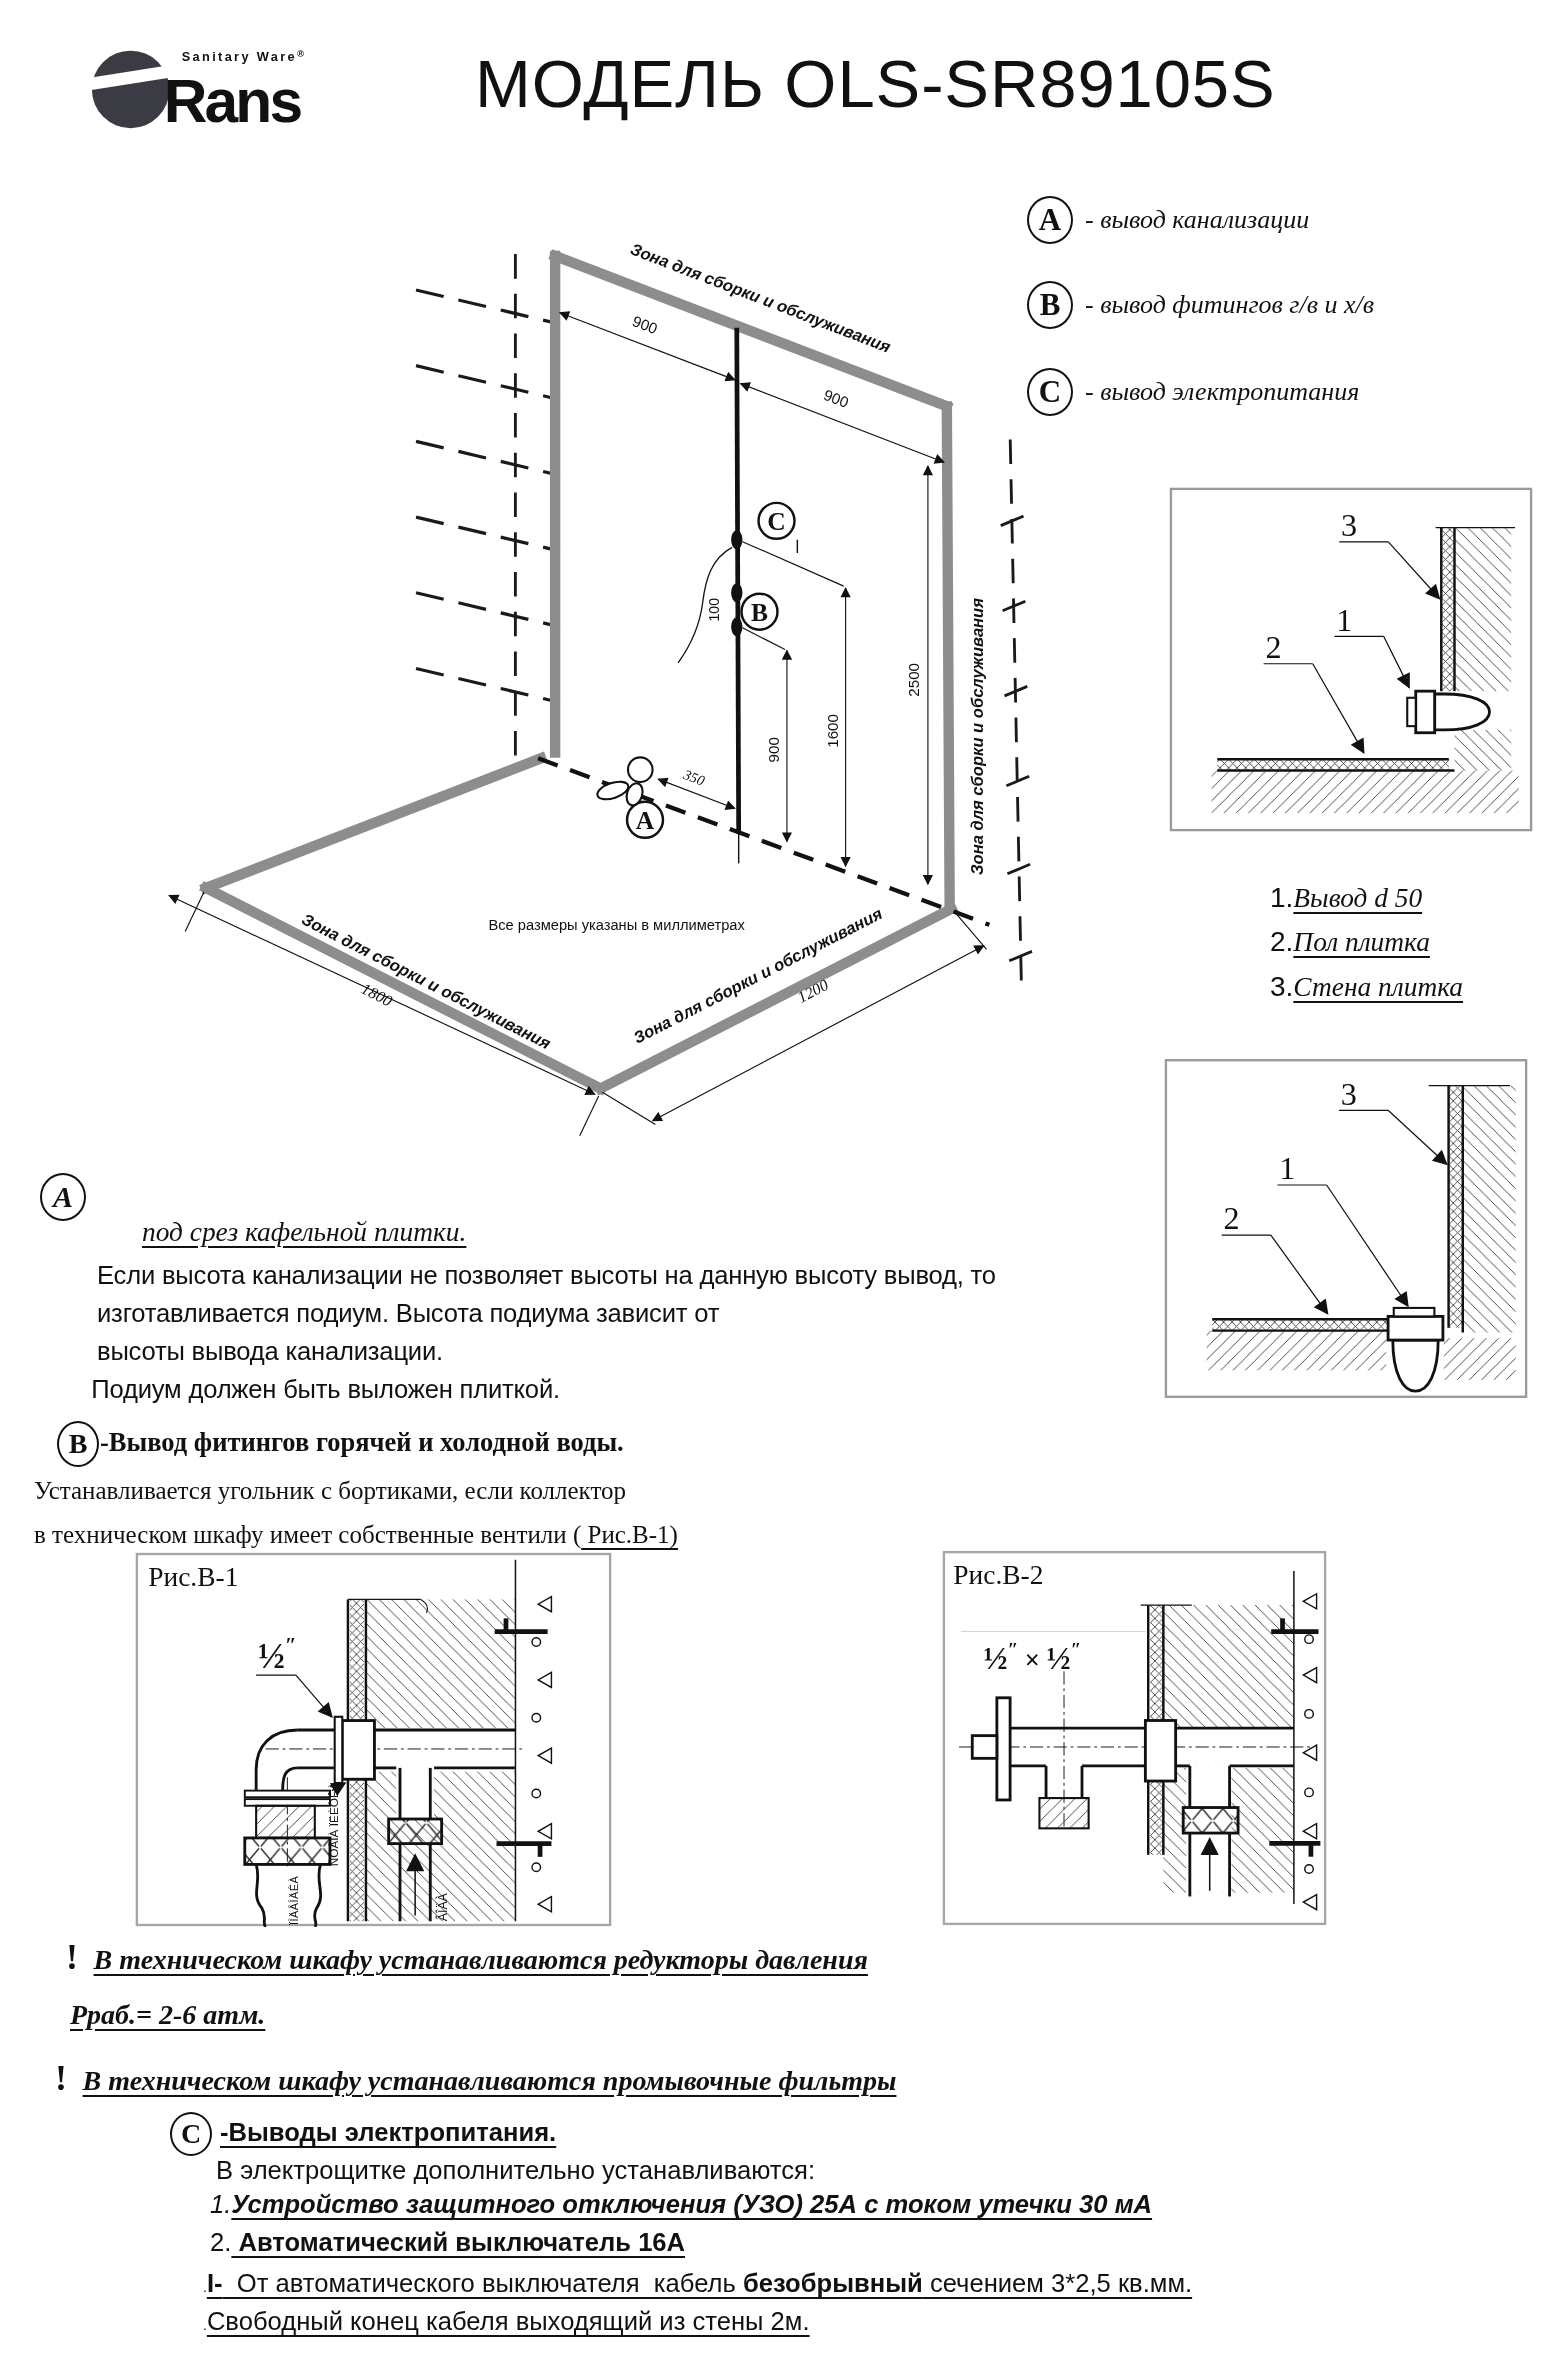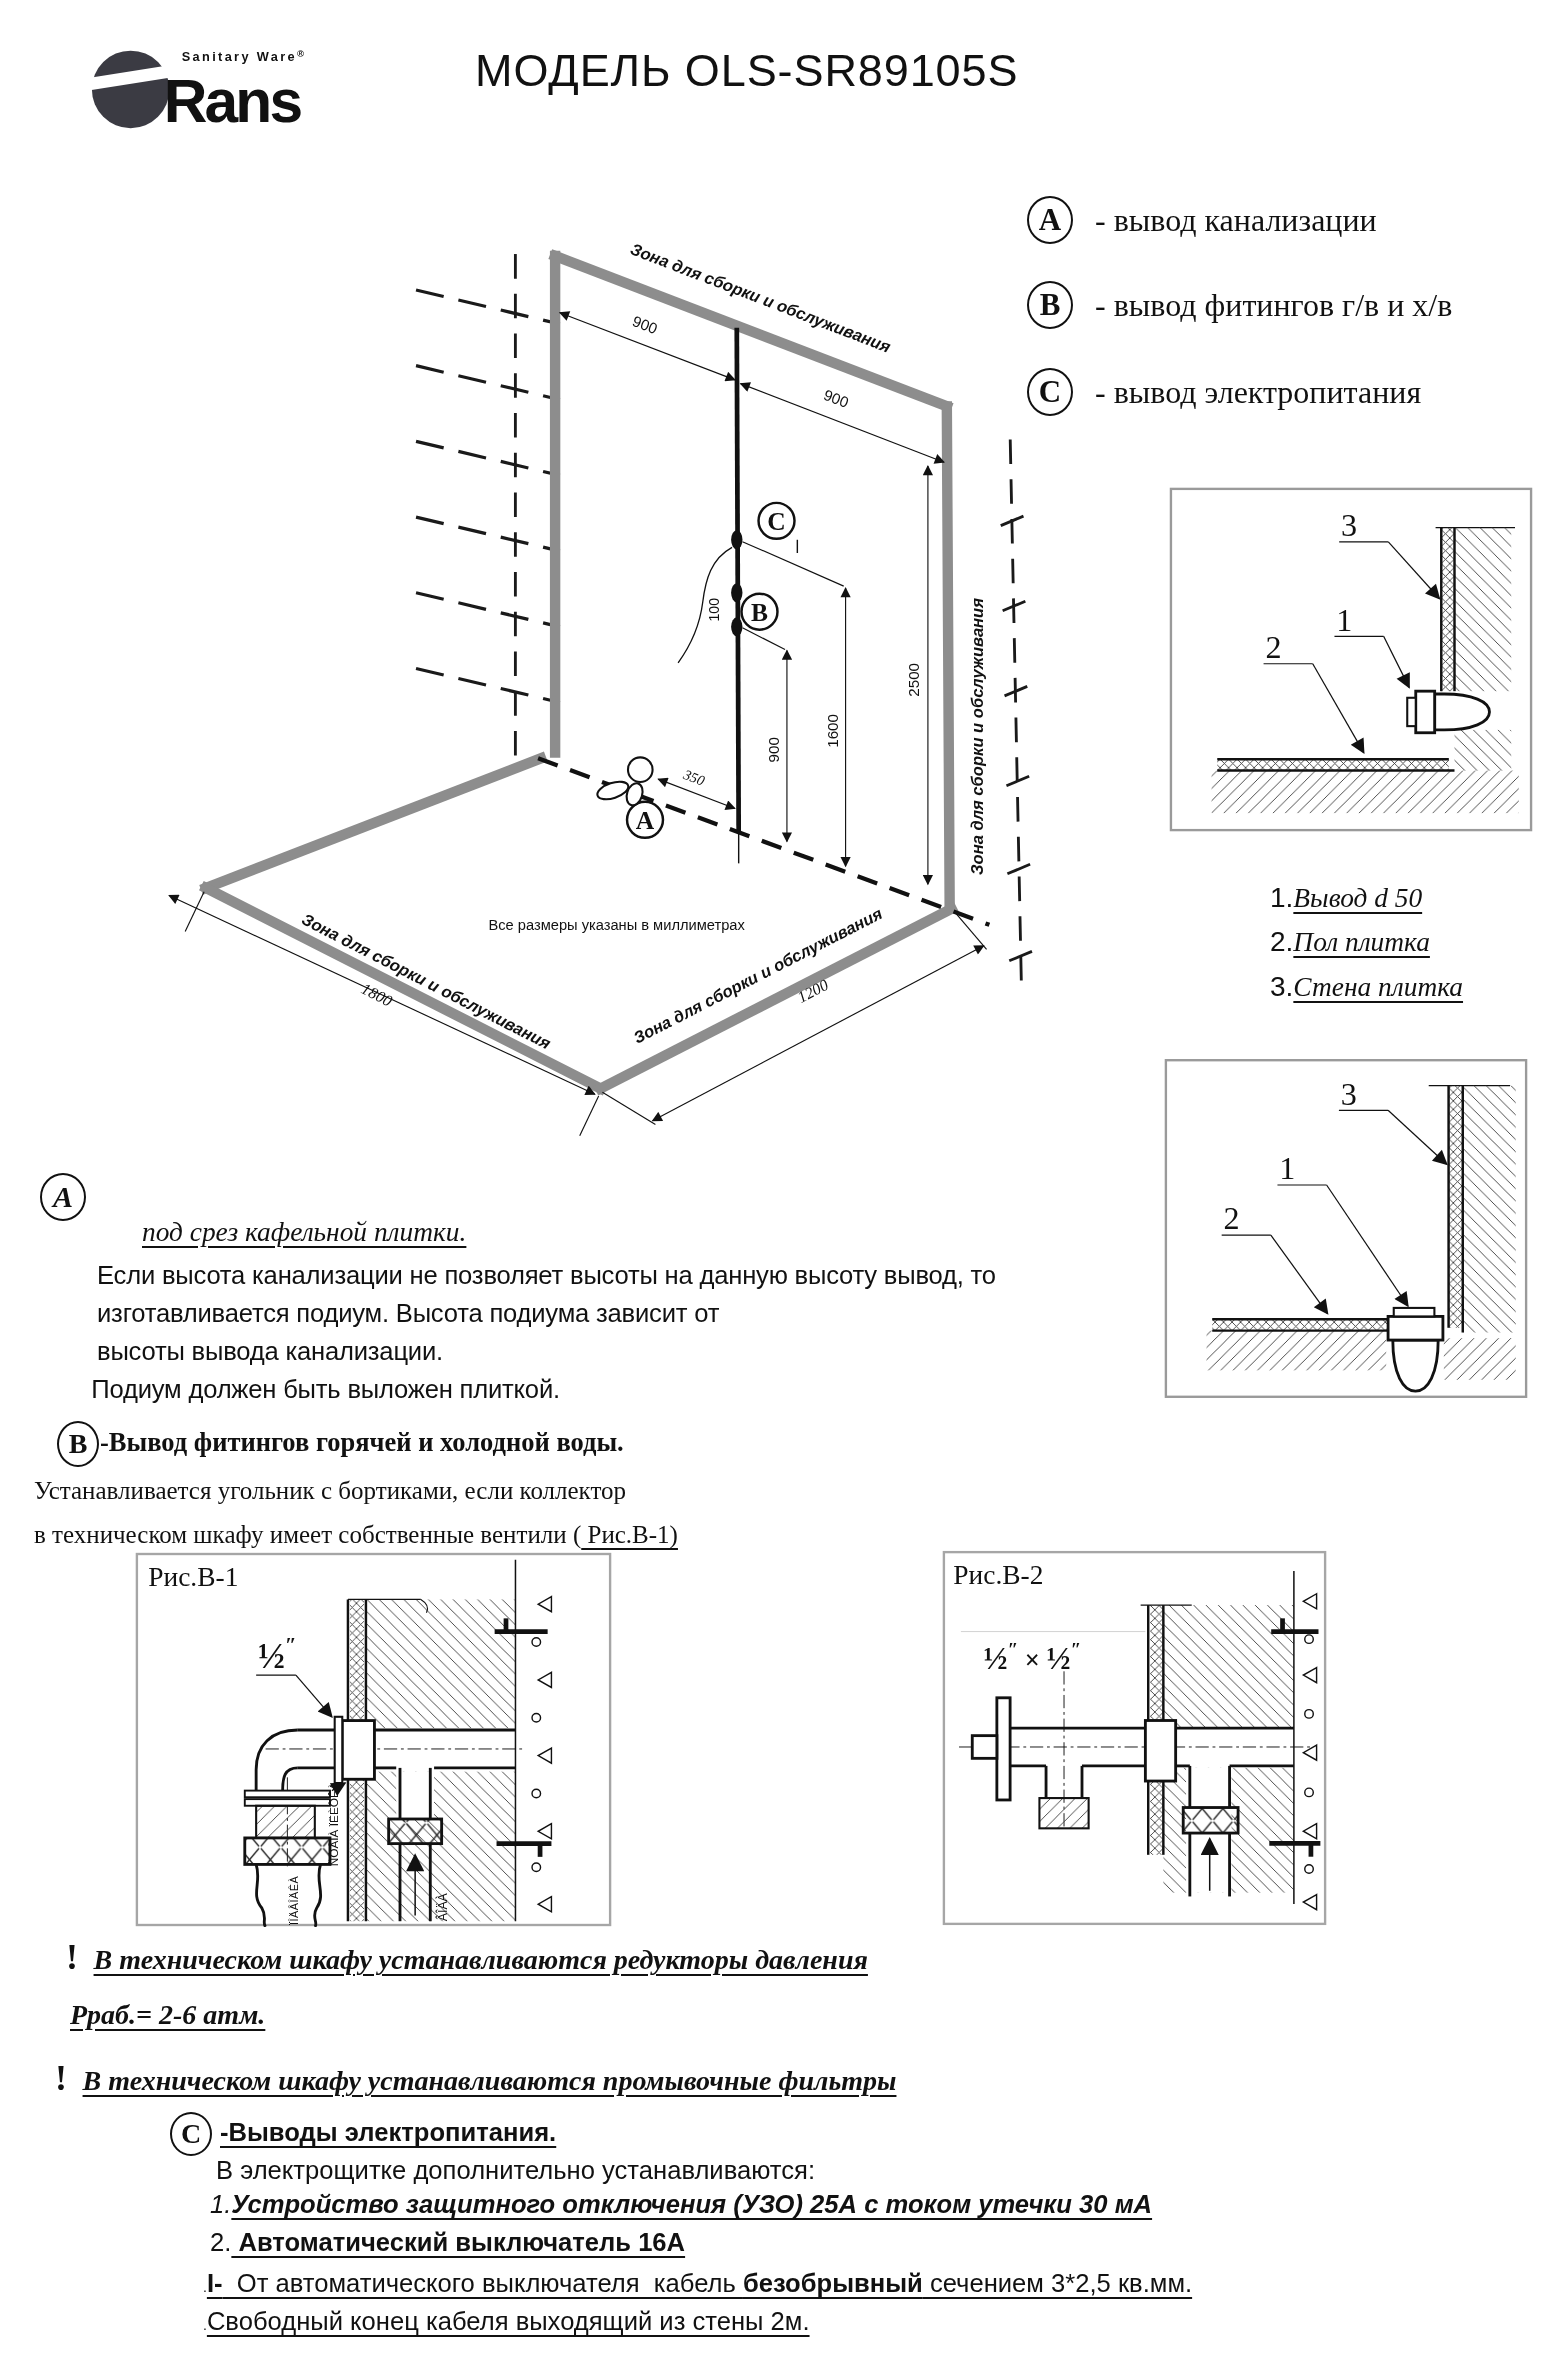--- a/index.html
+++ b/index.html
@@ -3,25 +3,25 @@
 <meta charset="utf-8">
 <style>
   html,body{margin:0;padding:0;background:#fff;}
   .page{position:relative;width:1565px;height:2369px;background:#fff;color:#111;
         font-family:"Liberation Sans",sans-serif;overflow:hidden;}
   .abs{position:absolute;}
   .u{text-decoration:underline;text-decoration-thickness:1.9px;text-underline-offset:4.7px;}
   .circ{border:2.4px solid #111;border-radius:50%;display:flex;align-items:center;justify-content:center;
         font-family:"Liberation Serif",serif;font-weight:bold;background:#fff;}
   
-  .title{font-size:45px;letter-spacing:0.9px;white-space:nowrap;}
+  .title{font-size:67px;letter-spacing:0.9px;white-space:nowrap;}
   
   .leg-row{position:absolute;left:1027px;display:flex;align-items:center;}
   .leg-circ{width:42px;height:44px;font-size:31px;}
-  .leg-txt{margin-left:22px;font-family:"Liberation Serif",serif;font-size:32px;white-space:nowrap;}
+  .leg-txt{margin-left:12px;font-family:"Liberation Serif",serif;font-style:italic;font-size:26px;white-space:nowrap;}
   
   .sa-line{font-family:"Liberation Serif",serif;font-style:italic;font-size:27.4px;white-space:nowrap;}
   .sa-body{font-size:25.6px;letter-spacing:-0.2px;line-height:38px;white-space:nowrap;}
   
   .sb-title{font-family:"Liberation Serif",serif;font-weight:bold;font-size:26.5px;white-space:nowrap;}
   .sb-col{font-family:"Liberation Serif",serif;font-size:25px;line-height:44px;white-space:nowrap;}
   
   .warn-mark{font-family:"Liberation Serif",serif;font-weight:bold;font-size:36px;}
   .warn-txt{font-family:"Liberation Serif",serif;font-weight:bold;font-style:italic;font-size:28px;white-space:nowrap;}
   

